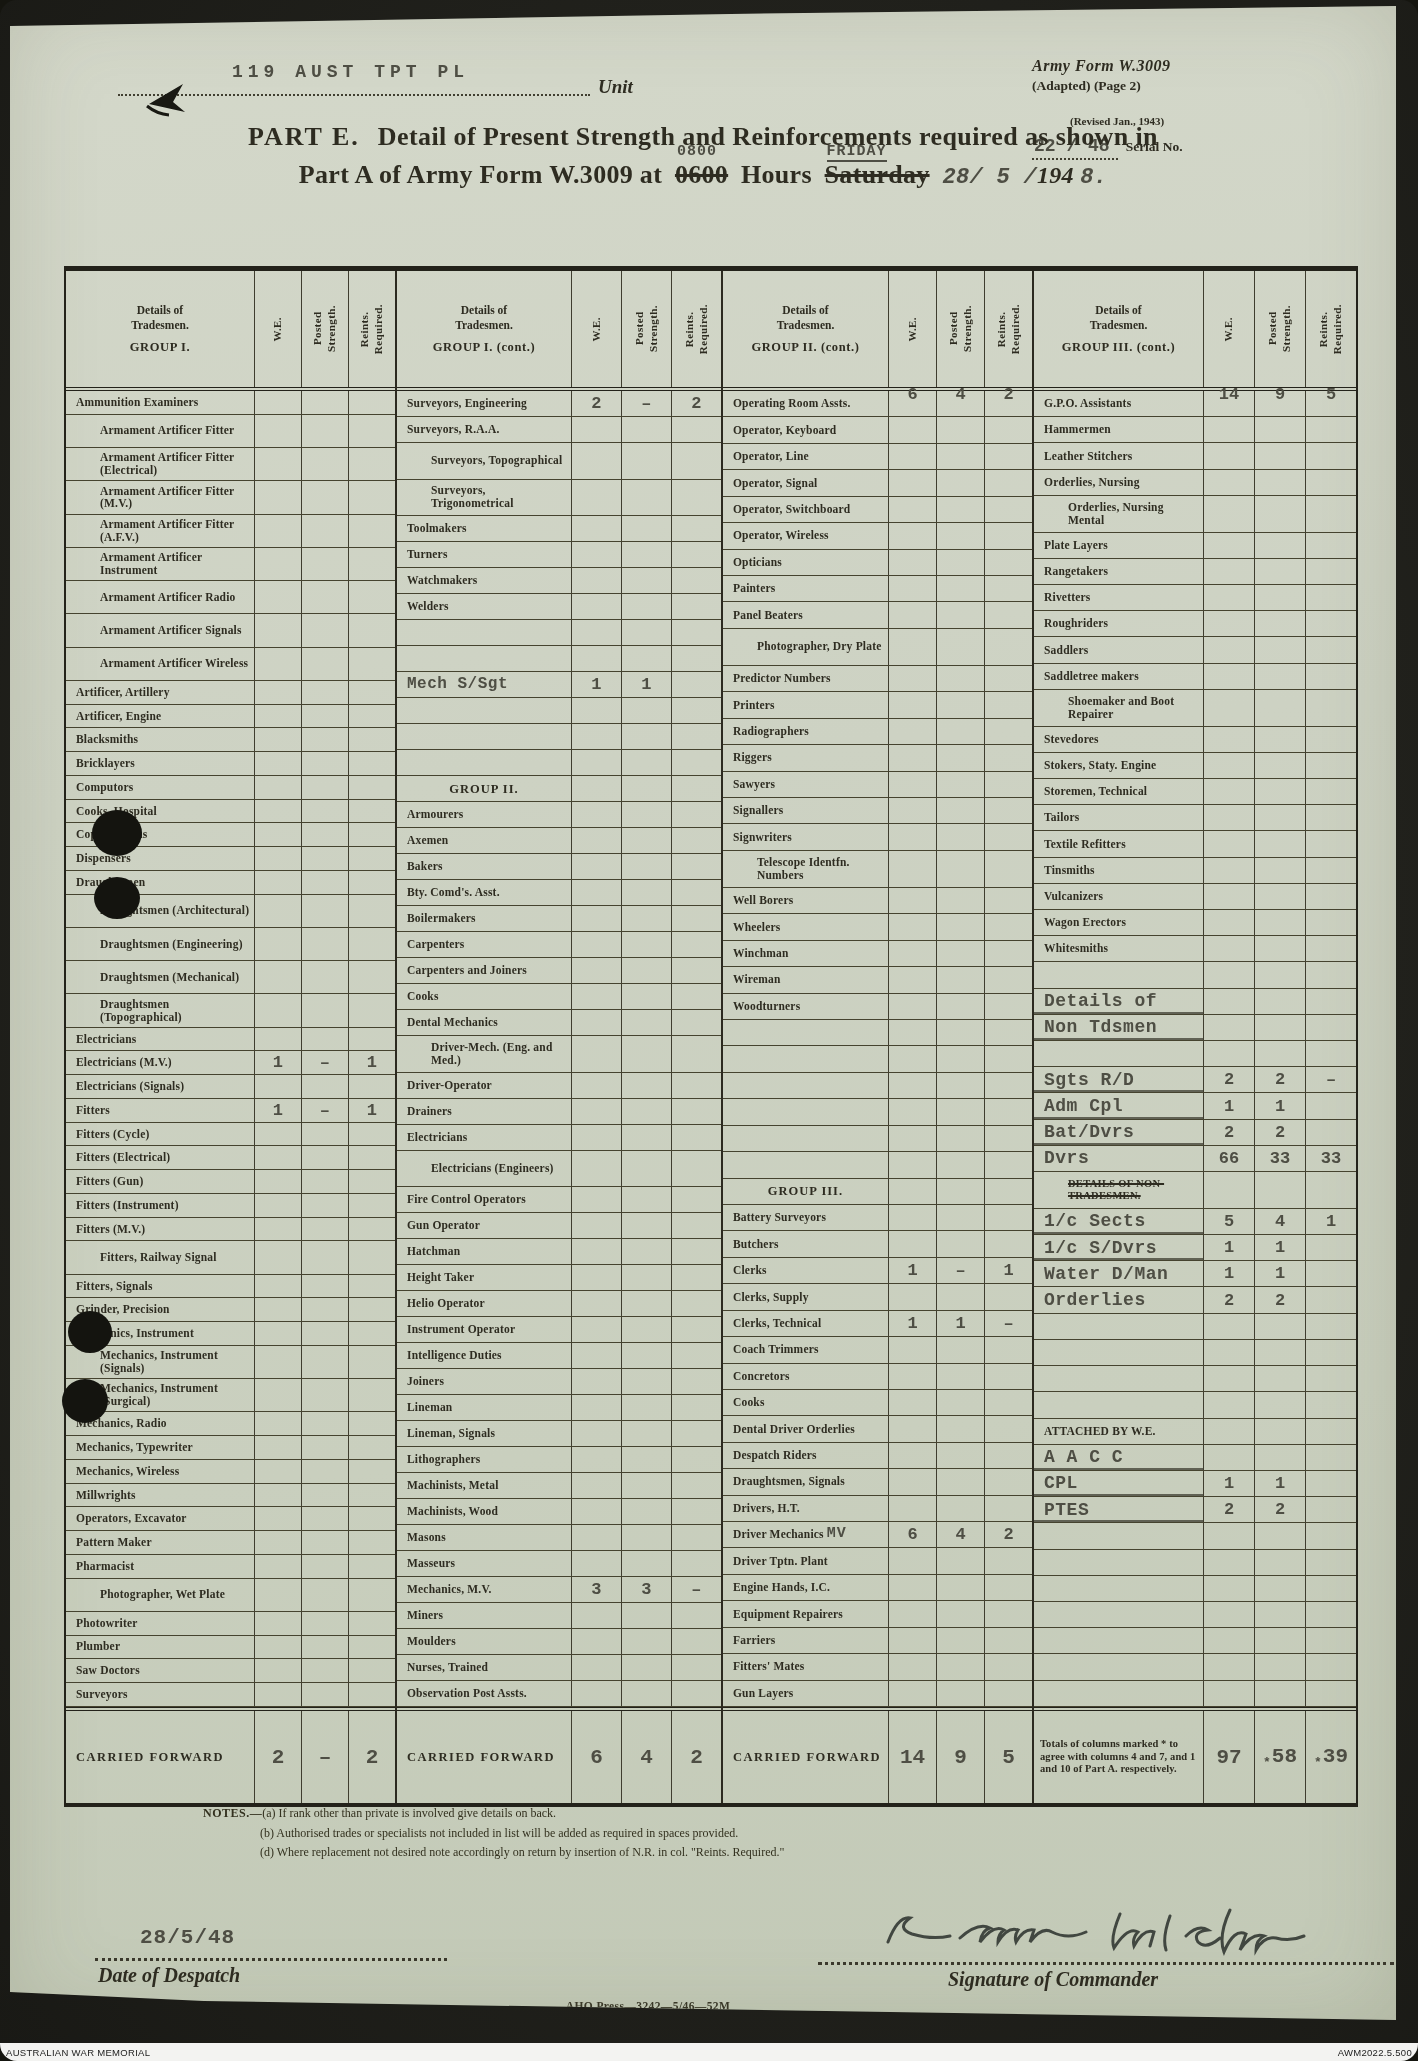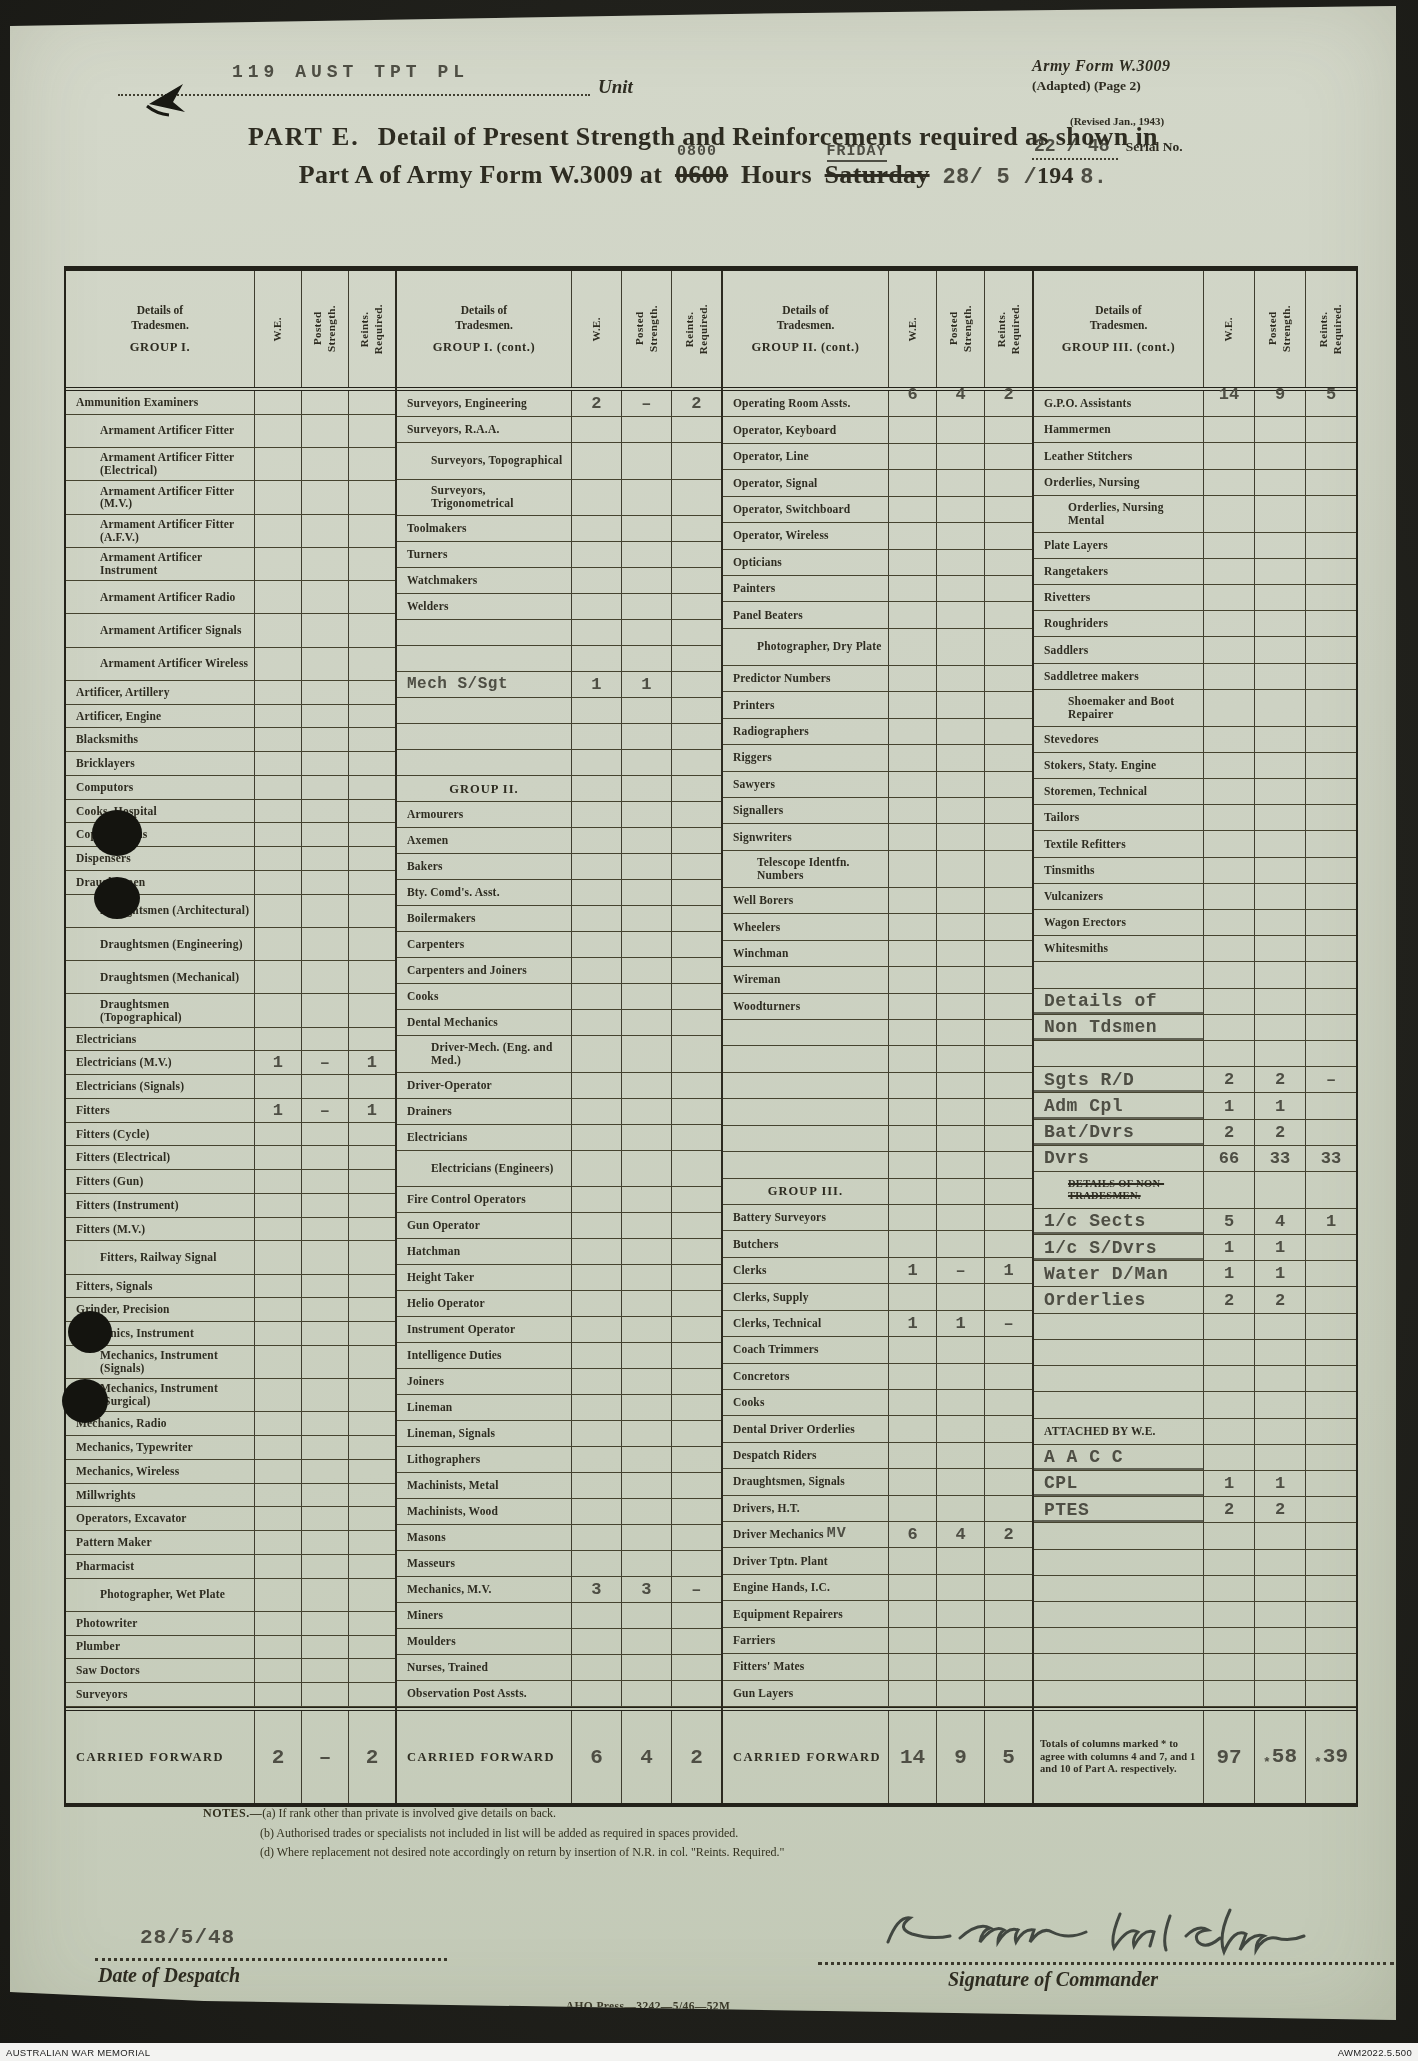--- a/index.html
+++ b/index.html
@@ -1,18 +1,18 @@
 <!DOCTYPE html>
 <html><head>
 <meta charset="utf-8">
 <style>
   html,body{margin:0;padding:0;background:#15150f;}
   .stage{position:relative;width:1418px;height:2061px;overflow:hidden;
          background:radial-gradient(ellipse at 55% 45%, #2b2b25 0%, #21211c 55%, #191915 100%);
-         font-family:"Liberation Serif","DejaVu Serif",serif;}
+         font-family:"Liberation Serif","DejaVu Serif",serif;border-radius:17px;}
   .paper{position:absolute;left:10px;top:0;width:1386px;height:2026px;
          background:linear-gradient(175deg,#d4d8ca 0%,#cdd2c3 38%,#c9cfbe 70%,#c2c9b6 100%);
          clip-path:polygon(0 26px,52% 14px,100% 6px,100% 2020px,14% 2001px,0 1992px);
          box-shadow:inset 0 0 90px rgba(90,90,60,.18);}
   .print{color:#2e2c21;}
   .typed{font-family:"Liberation Mono","DejaVu Sans Mono",monospace;color:#4e4e44;font-weight:700;}
 
   
   .unit-val{position:absolute;left:222px;top:62px;font-size:18px;letter-spacing:5px;}
   .unit-dots{position:absolute;left:108px;top:72px;width:472px;height:22px;border-bottom:2px dotted #403e30;}
@@ -25,21 +25,21 @@
   .serial-val{font-size:18px;display:inline-block;border-bottom:2px dotted #403e30;padding:0 8px 1px 2px;}
   .serial-label{font-size:13.5px;font-weight:700;margin-left:8px;}
   .title{position:absolute;left:0;right:0;top:122px;text-align:center;font-weight:700;}
   .title-l1{font-size:26px;letter-spacing:.4px;}
   .title-l1 .partlbl{letter-spacing:2px;margin-right:18px;}
   .title-l2{font-size:26px;margin-top:8px;letter-spacing:.3px;}
   .strikestack{display:inline-block;position:relative;margin:0 6px;}
   .strikestack .old{text-decoration:line-through;text-decoration-thickness:2.5px;}
   .strikestack .over{position:absolute;left:2px;top:-17px;font-size:15px;letter-spacing:1px;}
   .over.ul{border-bottom:2px solid #4e4e44;}
-  .datebits{font-size:24px;} .datebits .typed{font-size:22px;}
+  .datebits{font-size:24px;font-style:italic;} .datebits .typed{font-size:22px;}
 
   
   .ftable{position:absolute;left:54px;top:266px;width:1290px;display:flex;
           border:2px solid #23221a;border-top-width:5px;border-bottom-width:4px;background:transparent;}
   .group{display:flex;flex-direction:column;}
   .group + .group{border-left:2px solid #2c2a20;}
   .g0{width:330px;} .g1{width:325px;} .g2{width:310px;} .g3{width:323px;}
   .ghead{height:116px;display:flex;border-bottom:4px double #23221a;}
   .ghead .hlabel{flex:1;display:flex;flex-direction:column;align-items:center;justify-content:center;}
   .hdetails{font-size:11.5px;font-weight:700;text-align:center;white-space:pre-line;line-height:1.3;}

